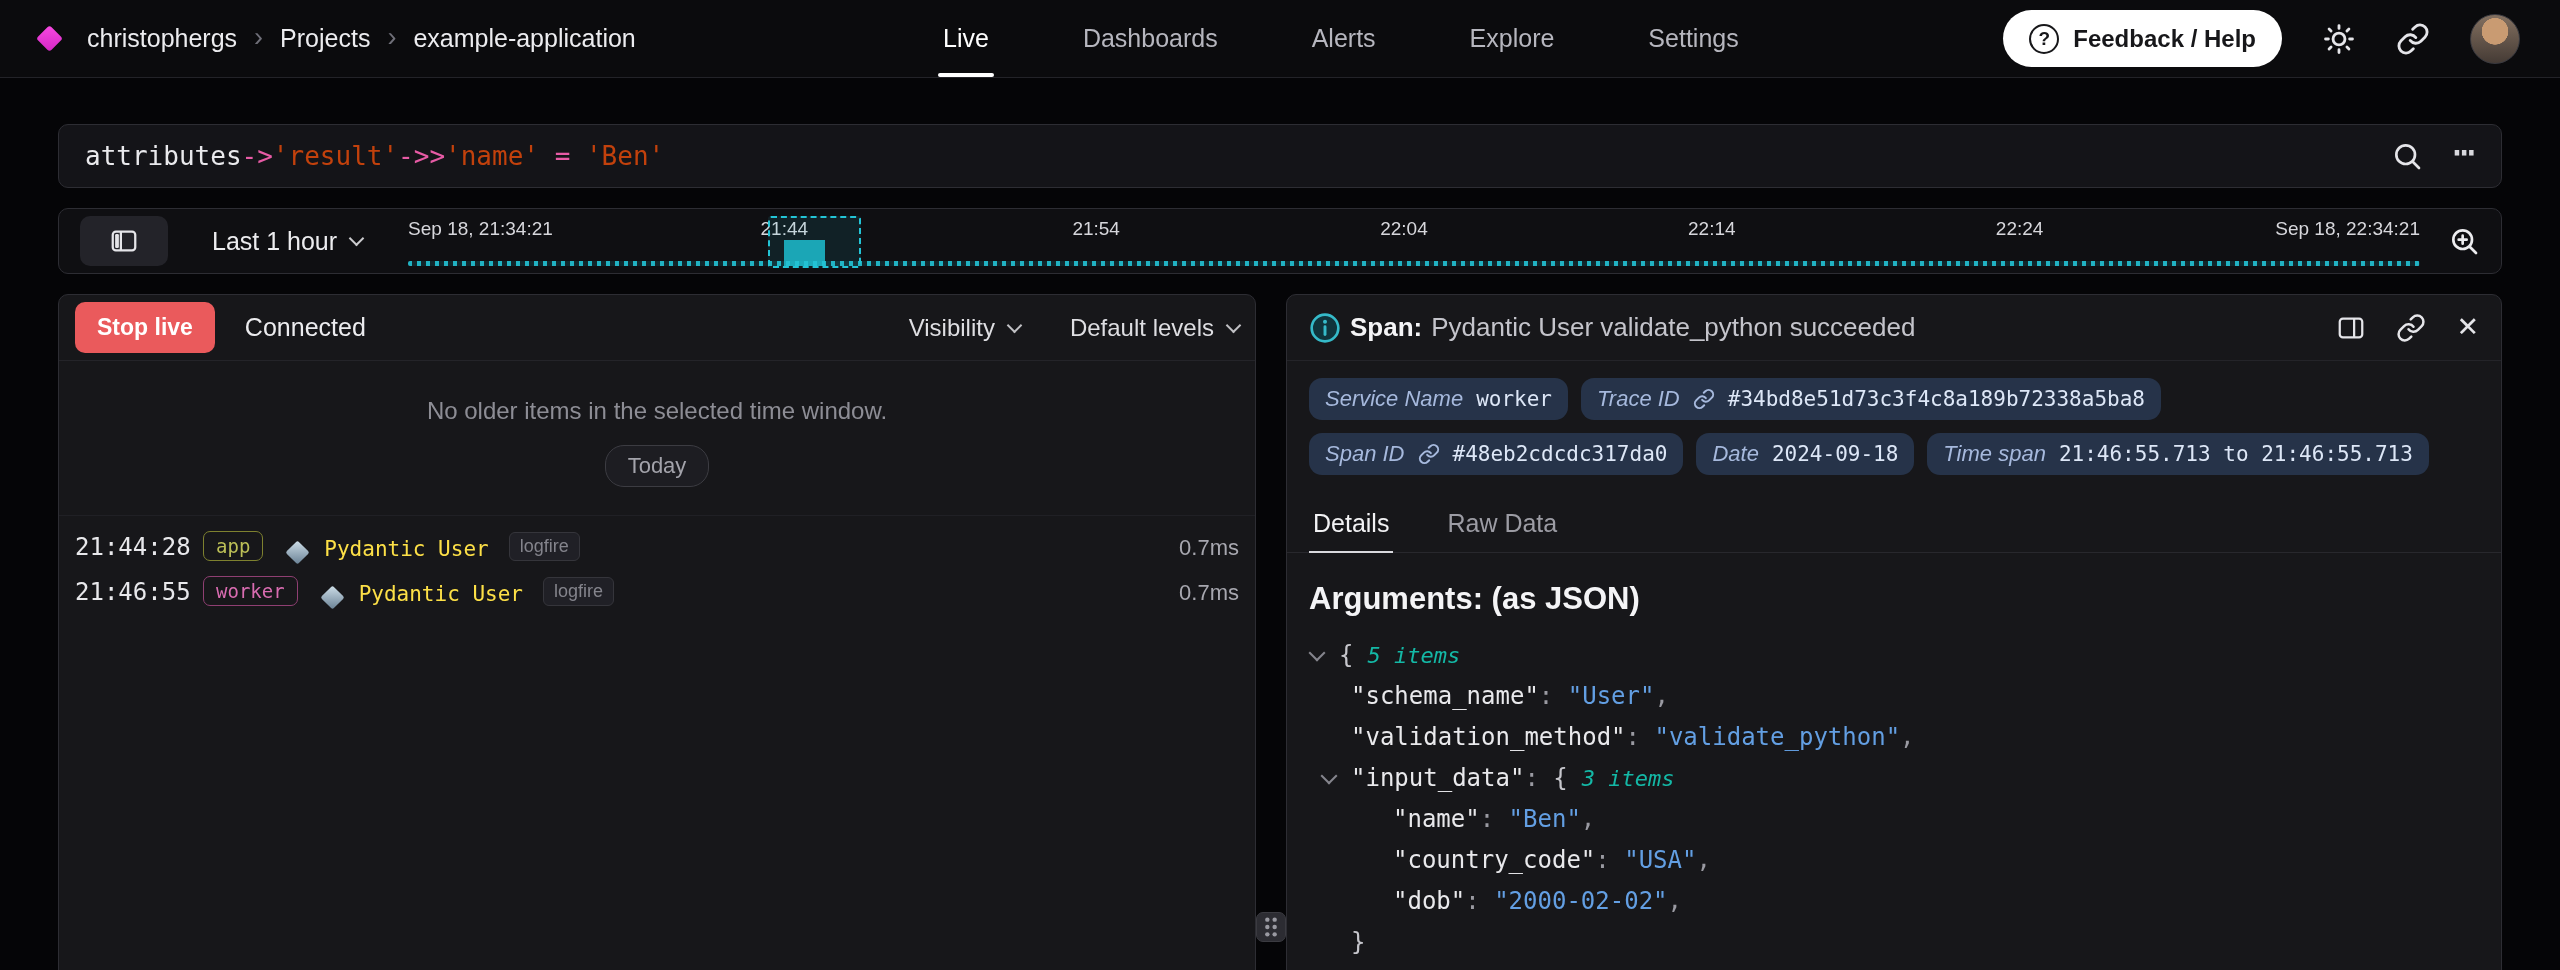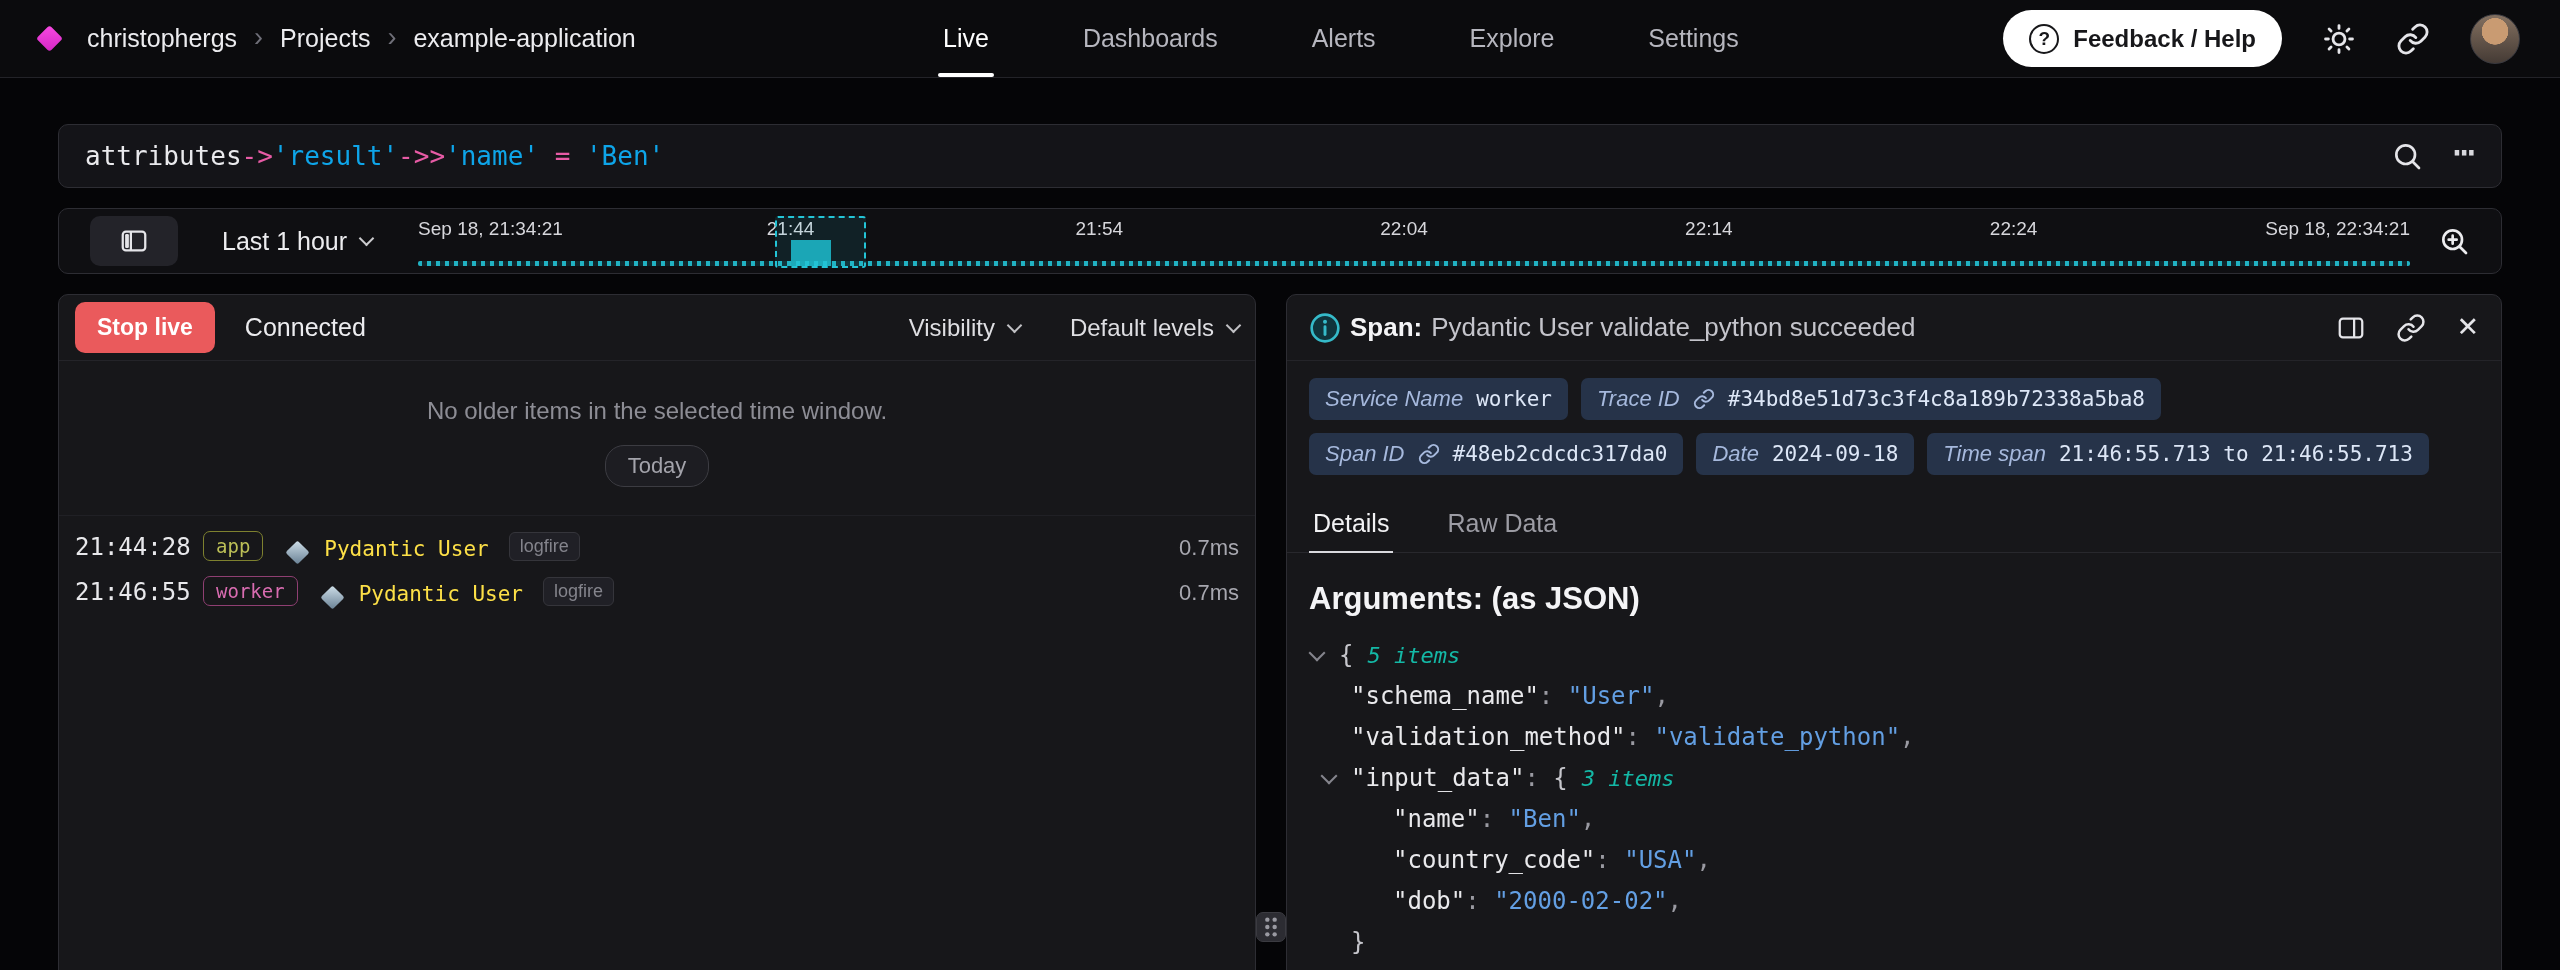--- a/index.html
+++ b/index.html
@@ -29,28 +29,28 @@
   .q-circle { width:30px; height:30px; border:2.5px solid #17171a; border-radius:50%;
     display:flex; align-items:center; justify-content:center; font-size:19px; font-weight:700; }
   .icon-btn { color:#e5e5e9; display:flex; align-items:center; cursor:pointer; }
   .avatar { width:50px; height:50px; border-radius:50%; border:1px solid #3a3a40;
     background: radial-gradient(circle at 50% 34%, #c99b72 0 33%, rgba(0,0,0,0) 34%),
                 linear-gradient(180deg,#837060 0%, #453b35 100%); }
 
   
   .query-bar { margin:46px 58px 0; height:64px; background:#141418; border:1px solid #2d2d33;
     border-radius:10px; display:flex; align-items:center; padding:0 26px; font-size:26px; cursor:text; }
-  .q-ident { color:#e9e9ec; } .q-op { color:#e75ba5; } .q-str { color:#0ea5e9; } .q-eq { color:#e75ba5; }
+  .q-ident { color:#e9e9ec; } .q-op { color:#e75ba5; } .q-str { color:#c2410c; } .q-eq { color:#e75ba5; }
   .query-seg { white-space:pre; }
   .query-icons { margin-left:auto; display:flex; align-items:center; gap:30px; color:#d8d8dd; }
   .more-icon { font-size:36px; line-height:1; padding-bottom:8px; }
 
   
   .timebar { margin:20px 58px 0; height:66px; background:#0f0f12; border:1px solid #2d2d33;
-    border-radius:10px; display:flex; align-items:center; padding:0 31px; }
+    border-radius:10px; display:flex; align-items:center; padding:0 21px; }
   .panel-toggle { width:88px; height:50px; background:#232329; border-radius:10px; flex:none;
     display:flex; align-items:center; justify-content:center; color:#e5e5e9; cursor:pointer; }
   .range-select { margin-left:44px; font-size:25px; color:#ececef; display:flex; align-items:center; cursor:pointer; flex:none; }
   .chev { display:inline-block; width:11px; height:11px; border-right:2.5px solid currentColor;
     border-bottom:2.5px solid currentColor; transform:rotate(45deg); margin-left:14px; margin-bottom:5px; opacity:.85; }
   .tl-strip { flex:1; position:relative; height:100%; margin:0 20px 0 46px; }
   .tl-strip::after { content:""; position:absolute; left:0; right:0; bottom:7px; height:5px; border-radius:2px;
     background:repeating-linear-gradient(90deg, rgba(35,196,214,.9) 0 4px, rgba(35,196,214,.13) 4px 9px); }
   .tl-label { position:absolute; top:9px; font-size:19px; color:#d7d7dc; white-space:nowrap; }
   .tl-start { left:0; } .tl-end { right:0; }
@@ -100,21 +100,21 @@
   
   .detail-header { height:66px; flex:none; display:flex; align-items:center; gap:9px; padding:0 22px;
     border-bottom:1px solid #242429; }
   .span-label { font-size:26px; font-weight:700; color:#f4f4f6; flex:none; }
   .span-title { font-size:26px; color:#c4c4cb; white-space:nowrap; overflow:hidden; text-overflow:ellipsis; }
   .detail-header-icons { margin-left:auto; display:flex; align-items:center; gap:30px; color:#d4d4d9; flex:none; }
   .close-x { font-size:27px; line-height:1; }
   .badge-rows { padding:17px 22px 0; display:flex; flex-direction:column; gap:13px; }
   .badge-row { display:flex; gap:13px; }
   .meta-badge { display:inline-flex; align-items:center; gap:13px; background:#263349;
-    border-radius:7px; padding:8px 16px; cursor:pointer; }
+    border-radius:13px; padding:8px 16px; cursor:pointer; }
   .badge-label { font-size:22px; font-style:italic; color:#a6b9dd; }
   .badge-value { font-size:21px; color:#dde7f7; }
   .badge-link-icon { color:#a6b9dd; display:flex; }
   .detail-tabs { margin-top:22px; padding:0 22px; display:flex; gap:50px; border-bottom:1px solid #28282d; }
   .detail-tab { font-size:25px; padding:12px 4px 14px; color:#9c9ca4; position:relative; cursor:pointer; }
   .detail-tab.active { color:#f2f2f4; }
   .detail-tab.active::after { content:""; position:absolute; left:0; right:0; bottom:-1px; height:2px; background:#d9d9de; }
   .detail-content { padding:28px 22px 0; overflow:hidden; }
   .args-heading { font-size:31px; font-weight:700; color:#f4f4f6; }
   .json-tree { margin-top:18px; font-size:24px; line-height:41px; color:#c6c6cc; }

